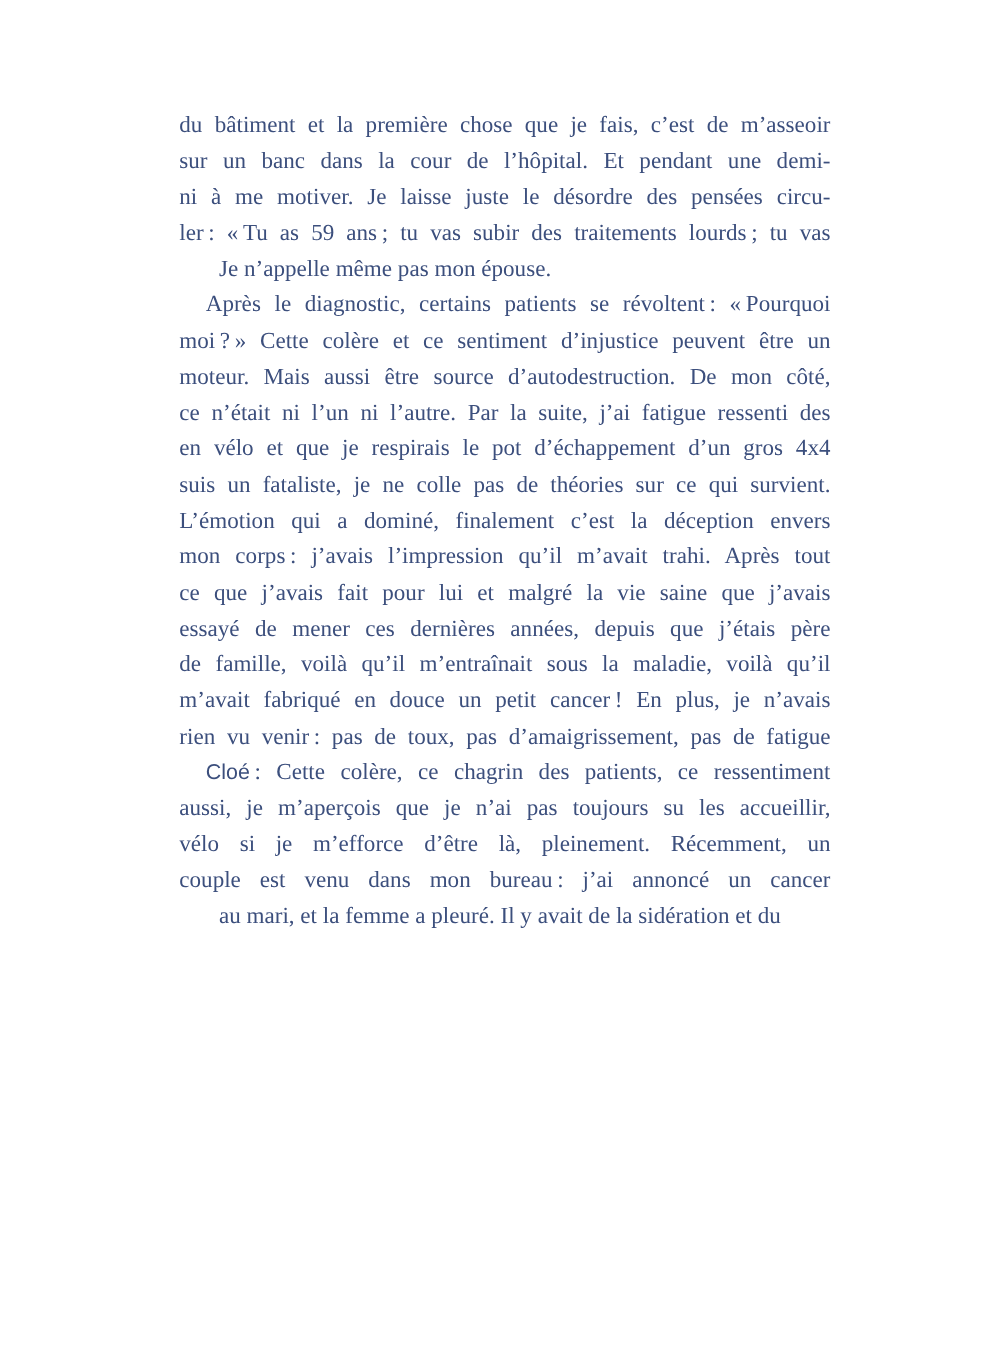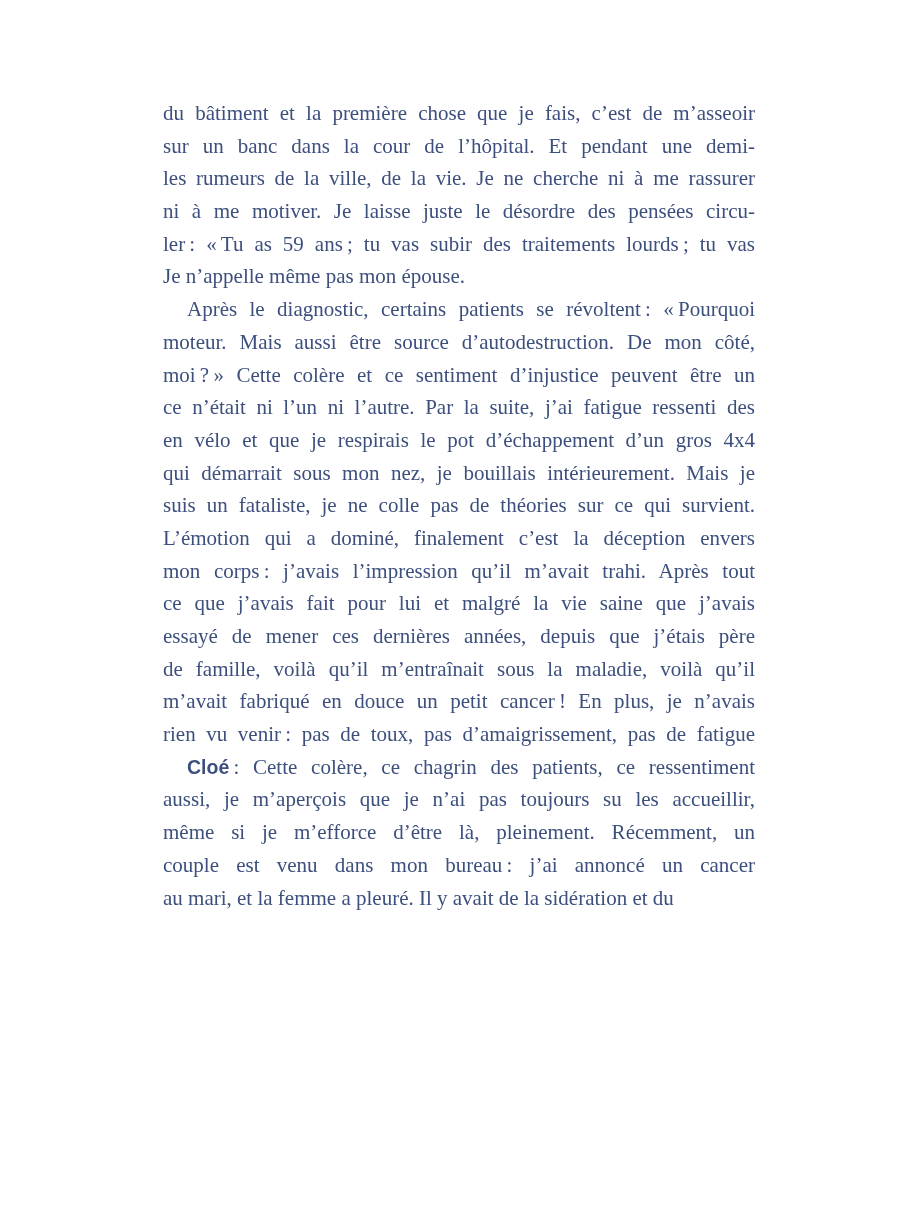--- a/index.html
+++ b/index.html
@@ -30,27 +30,28 @@
   .line {
     line-height: 32.7px;
     height: 32.7px;
     overflow: hidden;
     text-align: justify;
     text-align-last: justify;
     white-space: normal;
   }
   .line.last {
     text-align-last: left;
+    margin-left: 36px;
   }
   .line.indent {
     text-indent: 24px;
   }
   .speaker {
     font-family: "Liberation Sans", sans-serif;
-    font-weight: 700;
+    font-weight: 400;
     font-size: 19.5px;
   }
   .page-number {
     position: absolute;
     left: 155px;
     top: 1119px;
     font-family: "Liberation Sans", sans-serif;
     font-weight: 700;
     font-size: 22px;
     letter-spacing: 0.5px;
@@ -58,43 +59,41 @@
   }
 </style>
 </head>
 <body>
 
 <div class="page" style="background: rgb(255, 255, 255);">
   <div class="text-block">
       <div class="paragraph">
         <div class="line">du bâtiment et la première chose que je fais, c’est de m’asseoir</div>
         <div class="line">sur un banc dans la cour de l’hôpital. Et pendant une demi-</div>
-        <div class="line">les rumeurs de la ville, de la vie. Je ne cherche ni à me rassurer</div>
         <div class="line">ni à me motiver. Je laisse juste le désordre des pensées circu-</div>
         <div class="line">ler : « Tu as 59 ans ; tu vas subir des traitements lourds ; tu vas</div>
         <div class="line last">Je n’appelle même pas mon épouse.</div>
       </div>
       <div class="paragraph">
         <div class="line indent">Après le diagnostic, certains patients se révoltent : « Pourquoi</div>
+        <div class="line">moi ? » Cette colère et ce sentiment d’injustice peuvent être un</div>
         <div class="line">moteur. Mais aussi être source d’autodestruction. De mon côté,</div>
-        <div class="line">moi ? » Cette colère et ce sentiment d’injustice peuvent être un</div>
         <div class="line">ce n’était ni l’un ni l’autre. Par la suite, j’ai fatigue ressenti des</div>
         <div class="line">en vélo et que je respirais le pot d’échappement d’un gros 4x4</div>
-        <div class="line">qui démarrait sous mon nez, je bouillais intérieurement. Mais je</div>
         <div class="line">suis un fataliste, je ne colle pas de théories sur ce qui survient.</div>
         <div class="line">L’émotion qui a dominé, finalement c’est la déception envers</div>
         <div class="line">mon corps : j’avais l’impression qu’il m’avait trahi. Après tout</div>
         <div class="line">ce que j’avais fait pour lui et malgré la vie saine que j’avais</div>
         <div class="line">essayé de mener ces dernières années, depuis que j’étais père</div>
         <div class="line">de famille, voilà qu’il m’entraînait sous la maladie, voilà qu’il</div>
         <div class="line">m’avait fabriqué en douce un petit cancer ! En plus, je n’avais</div>
         <div class="line">rien vu venir : pas de toux, pas d’amaigrissement, pas de fatigue</div>
       </div>
       <div class="paragraph">
         <div class="line indent"><span class="speaker">Cloé</span> : Cette colère, ce chagrin des patients, ce ressentiment</div>
         <div class="line">aussi, je m’aperçois que je n’ai pas toujours su les accueillir,</div>
-        <div class="line">même si je m’efforce d’être là, pleinement. Récemment, un</div>
+        <div class="line">vélo si je m’efforce d’être là, pleinement. Récemment, un</div>
         <div class="line">couple est venu dans mon bureau : j’ai annoncé un cancer</div>
         <div class="line last">au mari, et la femme a pleuré. Il y avait de la sidération et du</div>
       </div>
     </div>
   <div class="page-number">23</div>
 </div>
 
 </body></html>

